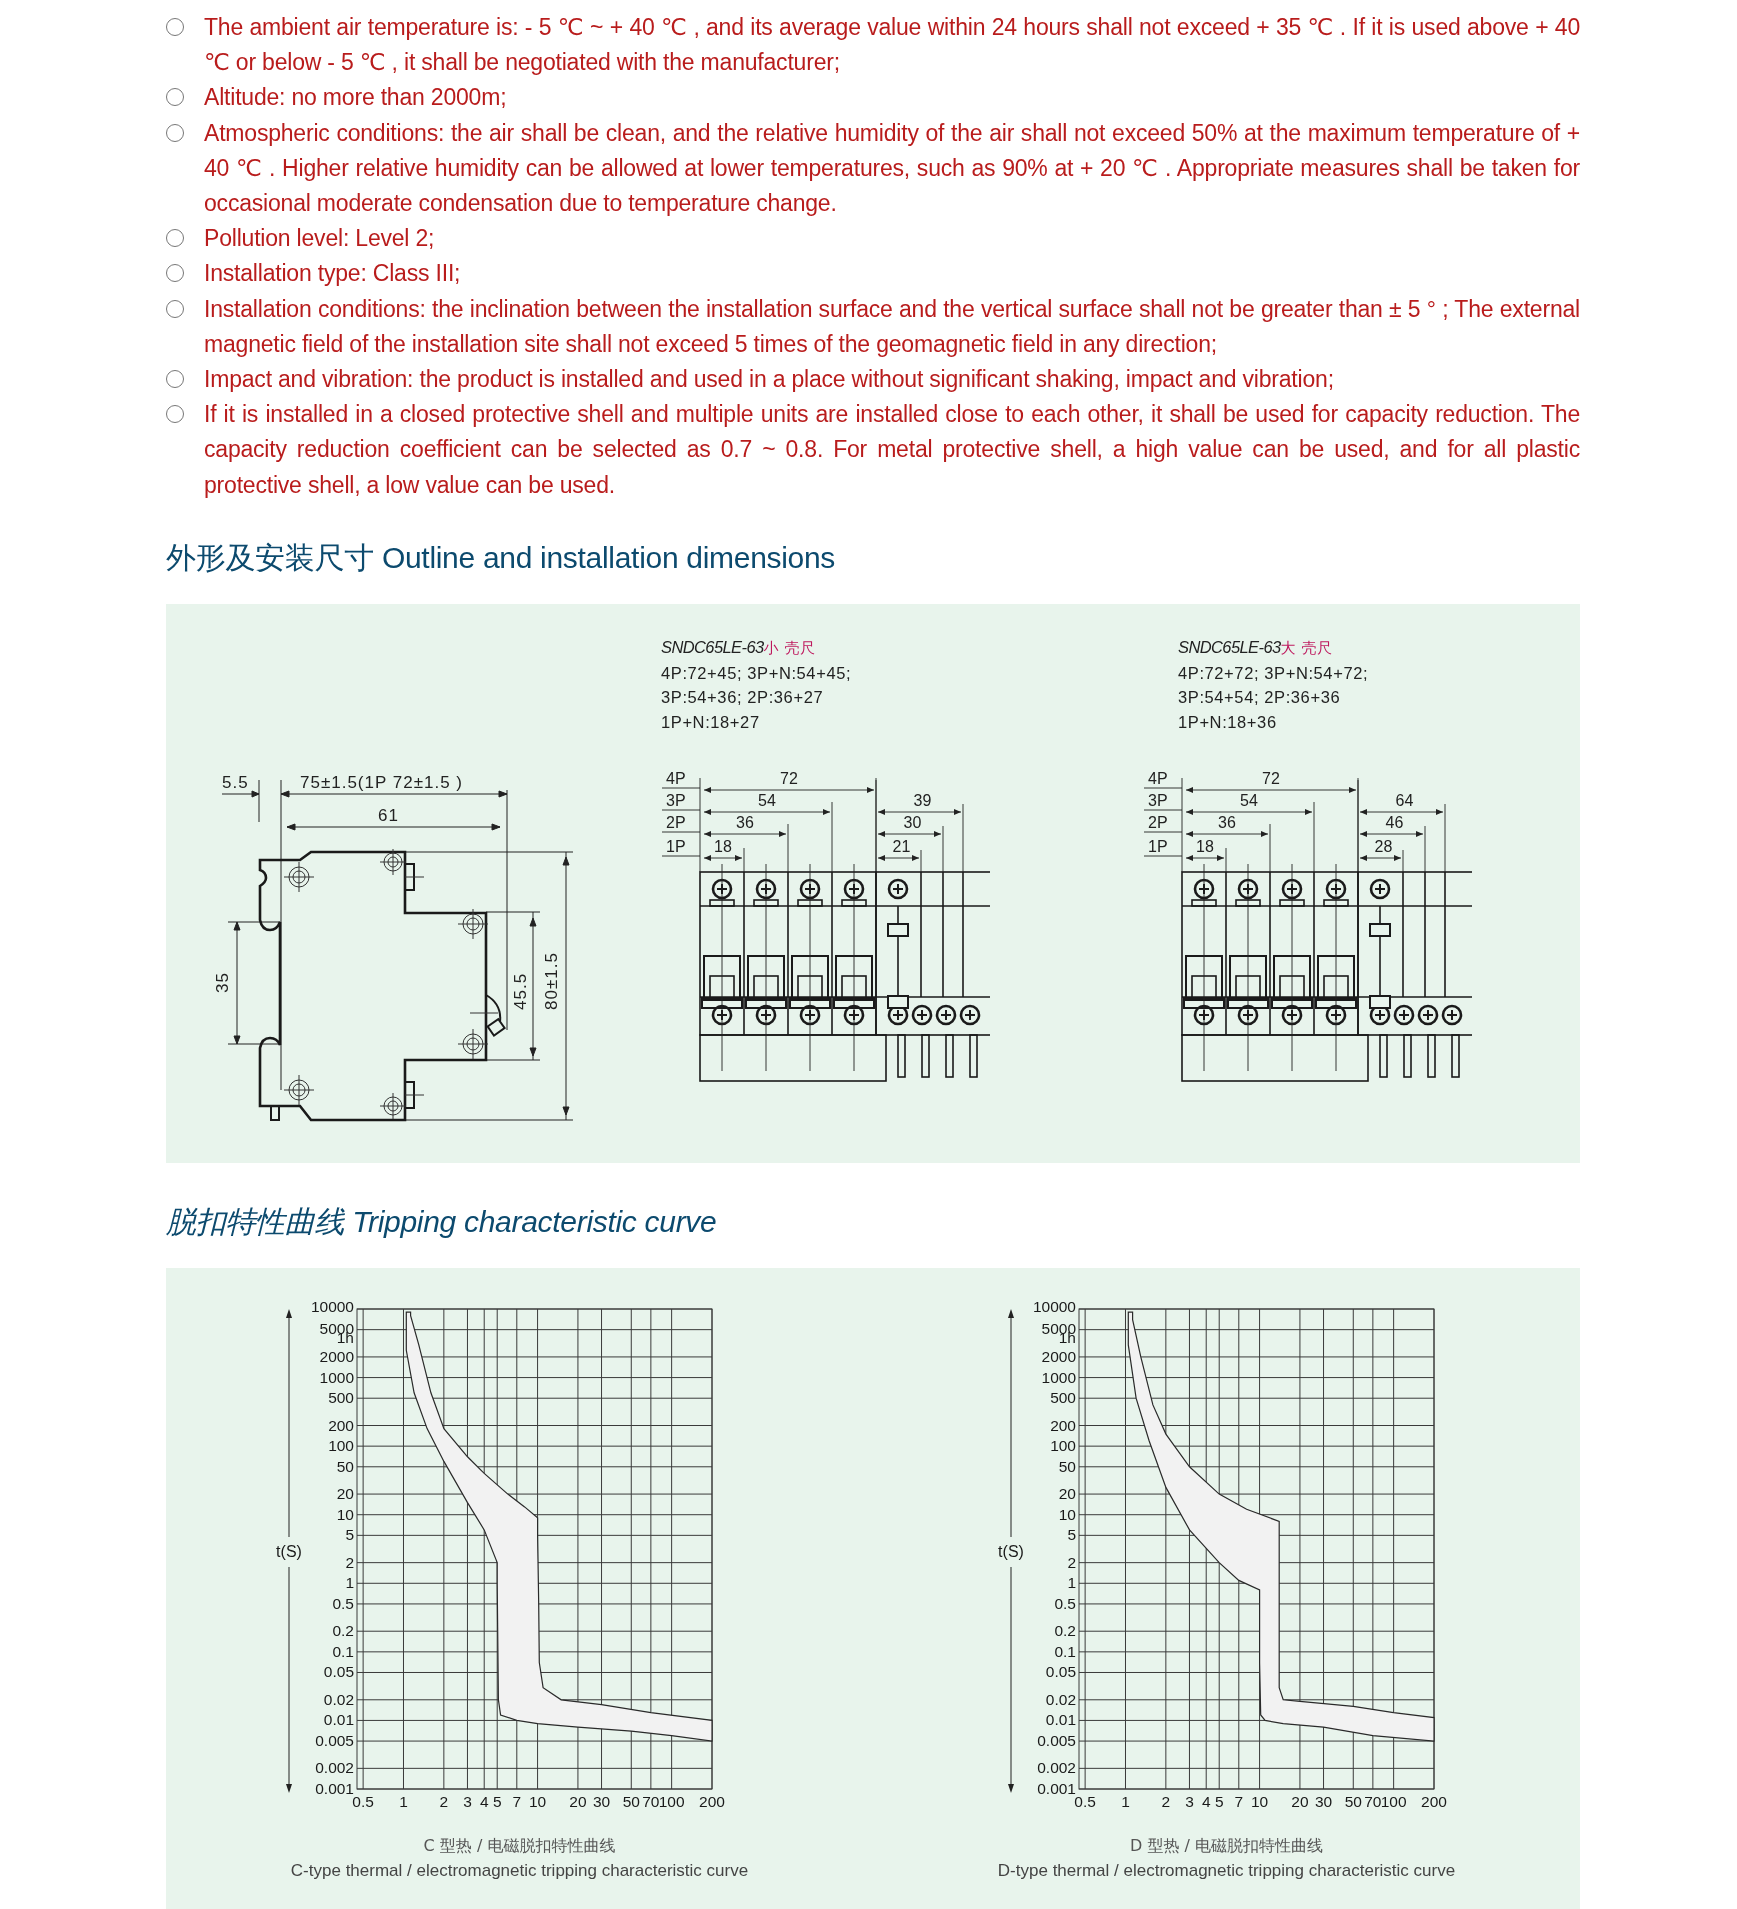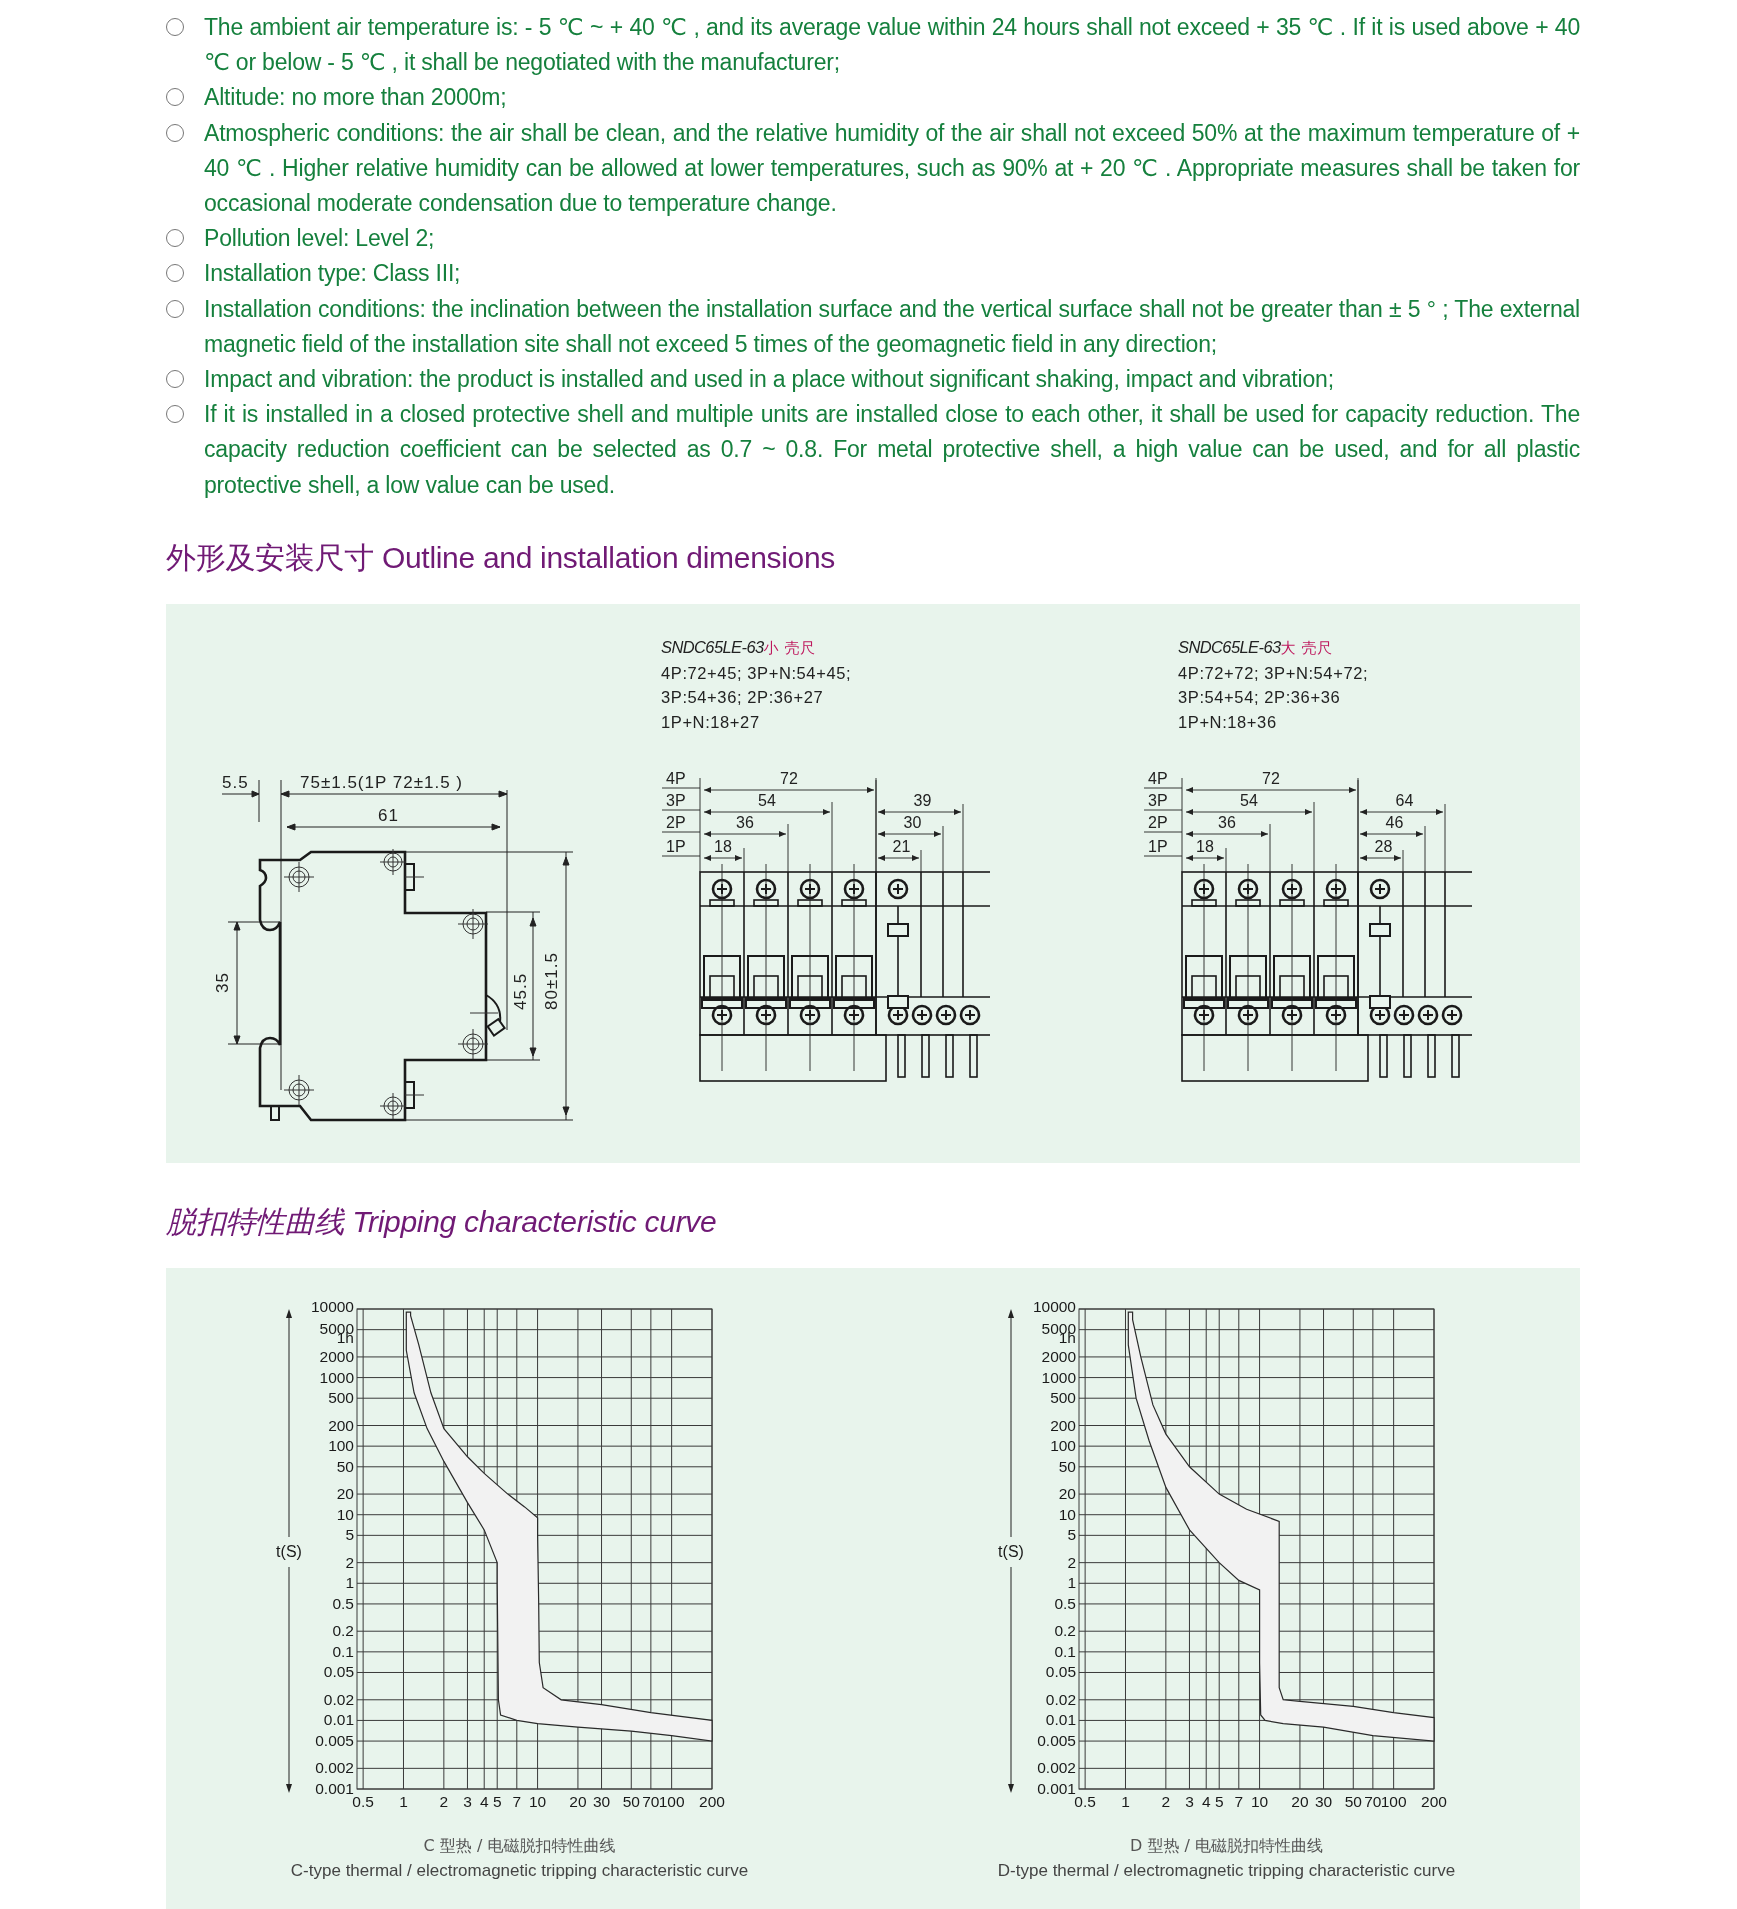--- a/index.html
+++ b/index.html
@@ -2,26 +2,26 @@
 <html><head>
 <meta charset="utf-8">
 <style>
   html, body { margin:0; padding:0; background:#ffffff; }
   body { width:1737px; height:1909px; position:relative; overflow:hidden;
          font-family:"Liberation Sans", "DejaVu Sans", sans-serif; color:#333; }
   .abs { position:absolute; }
 
   
   .bullets { position:absolute; left:166px; top:10px; width:1414px; margin:0; padding:0; list-style:none; }
-  .bullet { position:relative; padding-left:38px; font-size:23px; line-height:35.2px; color:#15803d;
+  .bullet { position:relative; padding-left:38px; font-size:23px; line-height:35.2px; color:#b91c1c;
             text-align:justify; letter-spacing:-0.2px; }
   .bullet .dot { position:absolute; left:0; top:8px; width:18px; height:18px; border:1.3px solid #777;
                  border-radius:50%; box-sizing:border-box; }
 
-  .section-title { position:absolute; left:166px; font-size:30px; color:#701a75; letter-spacing:-0.3px; }
+  .section-title { position:absolute; left:166px; font-size:30px; color:#0c4a6e; letter-spacing:-0.3px; }
   .panel { position:absolute; left:166px; width:1414px; background:#e8f4ec; }
 
   .spec { position:absolute; font-size:16.5px; color:#222; line-height:24.5px; letter-spacing:0.6px; white-space:nowrap; }
   .spec .head { letter-spacing:-0.6px;font-style:italic; }
   .spec .cn { font-family:"DejaVu Sans", sans-serif; font-size:15px; color:#be185d; }
 
   svg text { font-family:"Liberation Sans", "DejaVu Sans", sans-serif; }
 
   .caption { position:absolute; text-align:center; color:#444; font-size:17px; line-height:25px; white-space:nowrap; }
   .caption .cn { font-family:"DejaVu Sans", sans-serif; font-size:16px; color:#555; }

